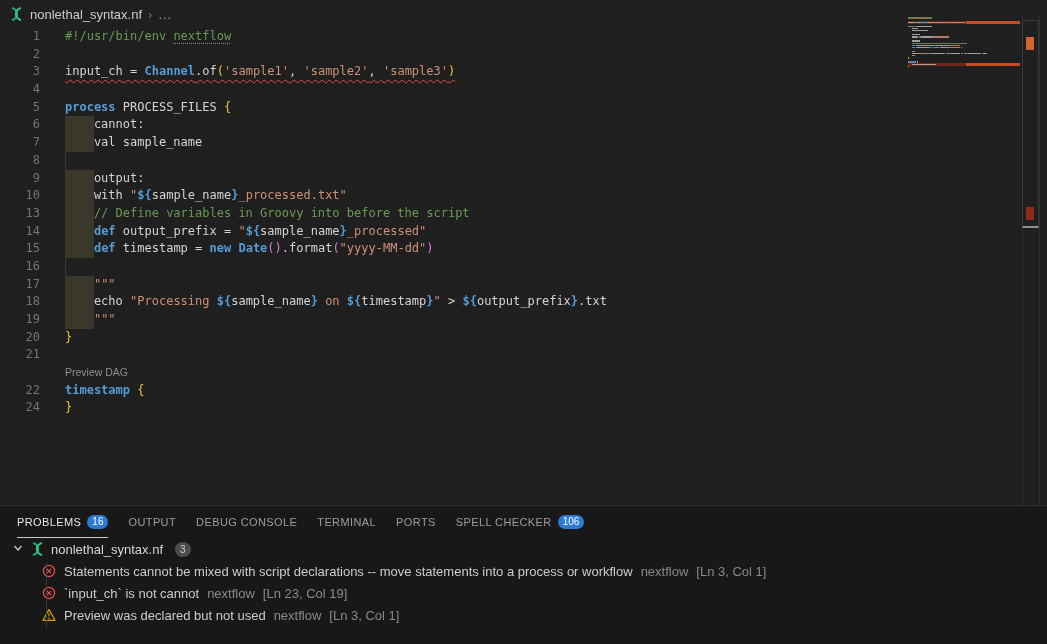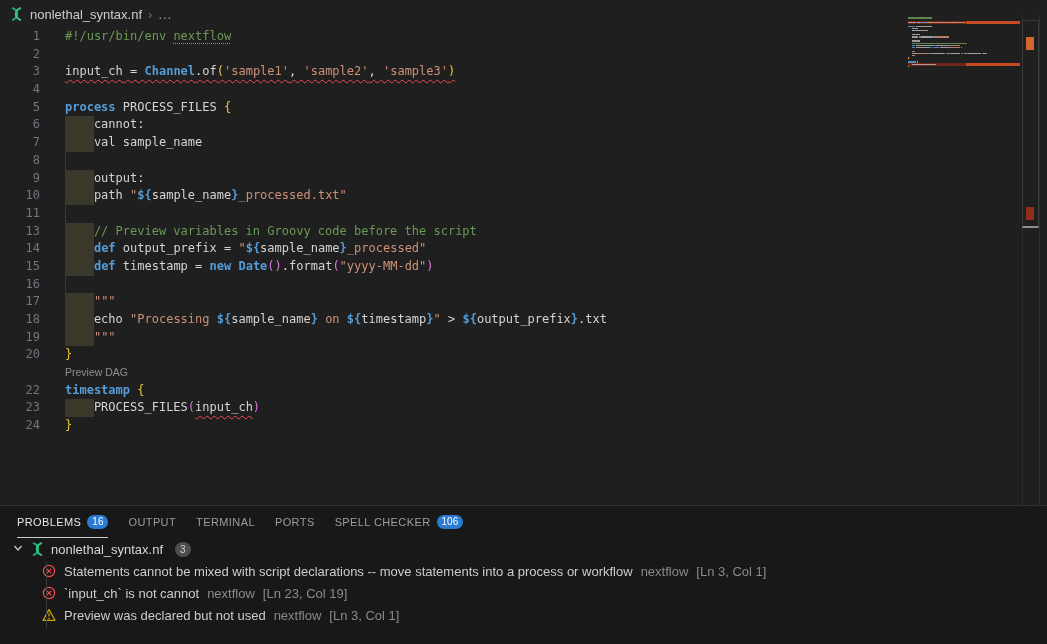--- a/index.html
+++ b/index.html
@@ -86,33 +86,32 @@
   <div id="editor">
       <div class="crow"><span class="ln">1</span><span class="ctext"><span class="tk tk-com">#!/usr/bin/env </span><span class="tk tk-com mod-dots">nextflow</span></span></div>
       <div class="crow"><span class="ln">2</span><span class="ctext"></span></div>
       <div class="crow"><span class="ln">3</span><span class="ctext line-sq"><span class="tk tk-txt">input_ch</span><span class="tk tk-txt"> = </span><span class="tk tk-kw">Channel</span><span class="tk tk-txt">.of</span><span class="tk tk-b1">(</span><span class="tk tk-str">'sample1'</span><span class="tk tk-txt">, </span><span class="tk tk-str">'sample2'</span><span class="tk tk-txt">, </span><span class="tk tk-str">'sample3'</span><span class="tk tk-b1">)</span></span></div>
       <div class="crow"><span class="ln">4</span><span class="ctext"></span></div>
       <div class="crow"><span class="ln">5</span><span class="ctext"><span class="tk tk-kw">process</span><span class="tk tk-txt"> PROCESS_FILES </span><span class="tk tk-b1">{</span></span></div>
       <div class="crow"><span class="indent-block"></span><span class="ln">6</span><span class="ctext"><span class="tk tk-txt">    cannot:</span></span></div>
       <div class="crow"><span class="indent-block"></span><span class="ln">7</span><span class="ctext"><span class="tk tk-txt">    val sample_name</span></span></div>
       <div class="crow"><span class="indent-guide"></span><span class="ln">8</span><span class="ctext"></span></div>
       <div class="crow"><span class="indent-block"></span><span class="ln">9</span><span class="ctext"><span class="tk tk-txt">    output:</span></span></div>
-      <div class="crow"><span class="indent-block"></span><span class="ln">10</span><span class="ctext"><span class="tk tk-txt">    path </span><span class="tk tk-str">"</span><span class="tk tk-kw">${</span><span class="tk tk-txt">sample_name</span><span class="tk tk-kw">}</span><span class="tk tk-str">_processed.txt"</span></span></div>
-      <div class="crow"><span class="indent-guide"></span><span class="ln">11</span><span class="ctext"></span></div>
-      <div class="crow"><span class="indent-block"></span><span class="ln">13</span><span class="ctext"><span class="tk tk-com">    // Preview variables in Groovy code before the script</span></span></div>
+      <div class="crow"><span class="indent-block"></span><span class="ln">10</span><span class="ctext"><span class="tk tk-txt">    with </span><span class="tk tk-str">"</span><span class="tk tk-kw">${</span><span class="tk tk-txt">sample_name</span><span class="tk tk-kw">}</span><span class="tk tk-str">_processed.txt"</span></span></div>
+      <div class="crow"><span class="indent-block"></span><span class="ln">13</span><span class="ctext"><span class="tk tk-com">    // Define variables in Groovy into before the script</span></span></div>
       <div class="crow"><span class="indent-block"></span><span class="ln">14</span><span class="ctext"><span class="tk tk-txt">    </span><span class="tk tk-kw">def</span><span class="tk tk-txt"> output_prefix = </span><span class="tk tk-str">"</span><span class="tk tk-kw">${</span><span class="tk tk-txt">sample_name</span><span class="tk tk-kw">}</span><span class="tk tk-str">_processed"</span></span></div>
       <div class="crow"><span class="indent-block"></span><span class="ln">15</span><span class="ctext"><span class="tk tk-txt">    </span><span class="tk tk-kw">def</span><span class="tk tk-txt"> timestamp = </span><span class="tk tk-kw">new</span><span class="tk tk-txt"> </span><span class="tk tk-kw">Date</span><span class="tk tk-b2">()</span><span class="tk tk-txt">.format</span><span class="tk tk-b2">(</span><span class="tk tk-str">"yyyy-MM-dd"</span><span class="tk tk-b2">)</span></span></div>
       <div class="crow"><span class="indent-guide"></span><span class="ln">16</span><span class="ctext"></span></div>
       <div class="crow"><span class="indent-block"></span><span class="ln">17</span><span class="ctext"><span class="tk tk-txt">    </span><span class="tk tk-str">"""</span></span></div>
       <div class="crow"><span class="indent-block"></span><span class="ln">18</span><span class="ctext"><span class="tk tk-txt">    echo </span><span class="tk tk-str">"Processing </span><span class="tk tk-kw">${</span><span class="tk tk-txt">sample_name</span><span class="tk tk-kw">}</span><span class="tk tk-str"> on </span><span class="tk tk-kw">${</span><span class="tk tk-txt">timestamp</span><span class="tk tk-kw">}</span><span class="tk tk-str">"</span><span class="tk tk-txt"> &gt; </span><span class="tk tk-kw">${</span><span class="tk tk-txt">output_prefix</span><span class="tk tk-kw">}</span><span class="tk tk-txt">.txt</span></span></div>
       <div class="crow"><span class="indent-block"></span><span class="ln">19</span><span class="ctext"><span class="tk tk-txt">    </span><span class="tk tk-str">"""</span></span></div>
       <div class="crow"><span class="ln">20</span><span class="ctext"><span class="tk tk-b1">}</span></span></div>
+      <div class="crow"><span class="ln">21</span><span class="ctext"></span></div>
       <div class="lens-row"><span>Preview DAG</span></div>
       <div class="crow"><span class="ln">22</span><span class="ctext"><span class="tk tk-kw">timestamp</span><span class="tk tk-txt"> </span><span class="tk tk-b1">{</span></span></div>
-      <div class="crow"><span class="indent-block"></span><span class="ln">23</span><span class="ctext"><span class="tk tk-txt">    PROCESS_FILES</span><span class="tk tk-b2">(</span><span class="tk tk-txt mod-sq">input_ch</span><span class="tk tk-b2">)</span></span></div>
       <div class="crow"><span class="ln">24</span><span class="ctext"><span class="tk tk-b1">}</span></span></div>
     </div>
 
   <div id="minimap">
       <div class="mm-row" style="top: 0px;">
         <span class="mm-bar tk-com" style="left: 0px; width: 15.75px;"></span>
         <span class="mm-bar tk-com" style="left: 15.75px; width: 8.4px;"></span>
       </div>
       <div class="mm-row" style="top: 2.1px;"></div>
       <div class="mm-row" style="top: 4.2px;">
@@ -233,20 +232,23 @@
   <div class="sb-mark" style="top:207px;height:13px;background:#8f2c1c"></div>
 
   <div id="panel">
     <div id="panel-tabs">
         <div class="ptab active">
           <span>PROBLEMS</span>
           <span class="pbadge">16</span>
         </div>
         <div class="ptab">
           <span>OUTPUT</span>
+        </div>
+        <div class="ptab">
+          <span>DEBUG CONSOLE</span>
         </div>
         <div class="ptab">
           <span>TERMINAL</span>
         </div>
         <div class="ptab">
           <span>PORTS</span>
         </div>
         <div class="ptab">
           <span>SPELL CHECKER</span>
           <span class="pbadge">106</span>

